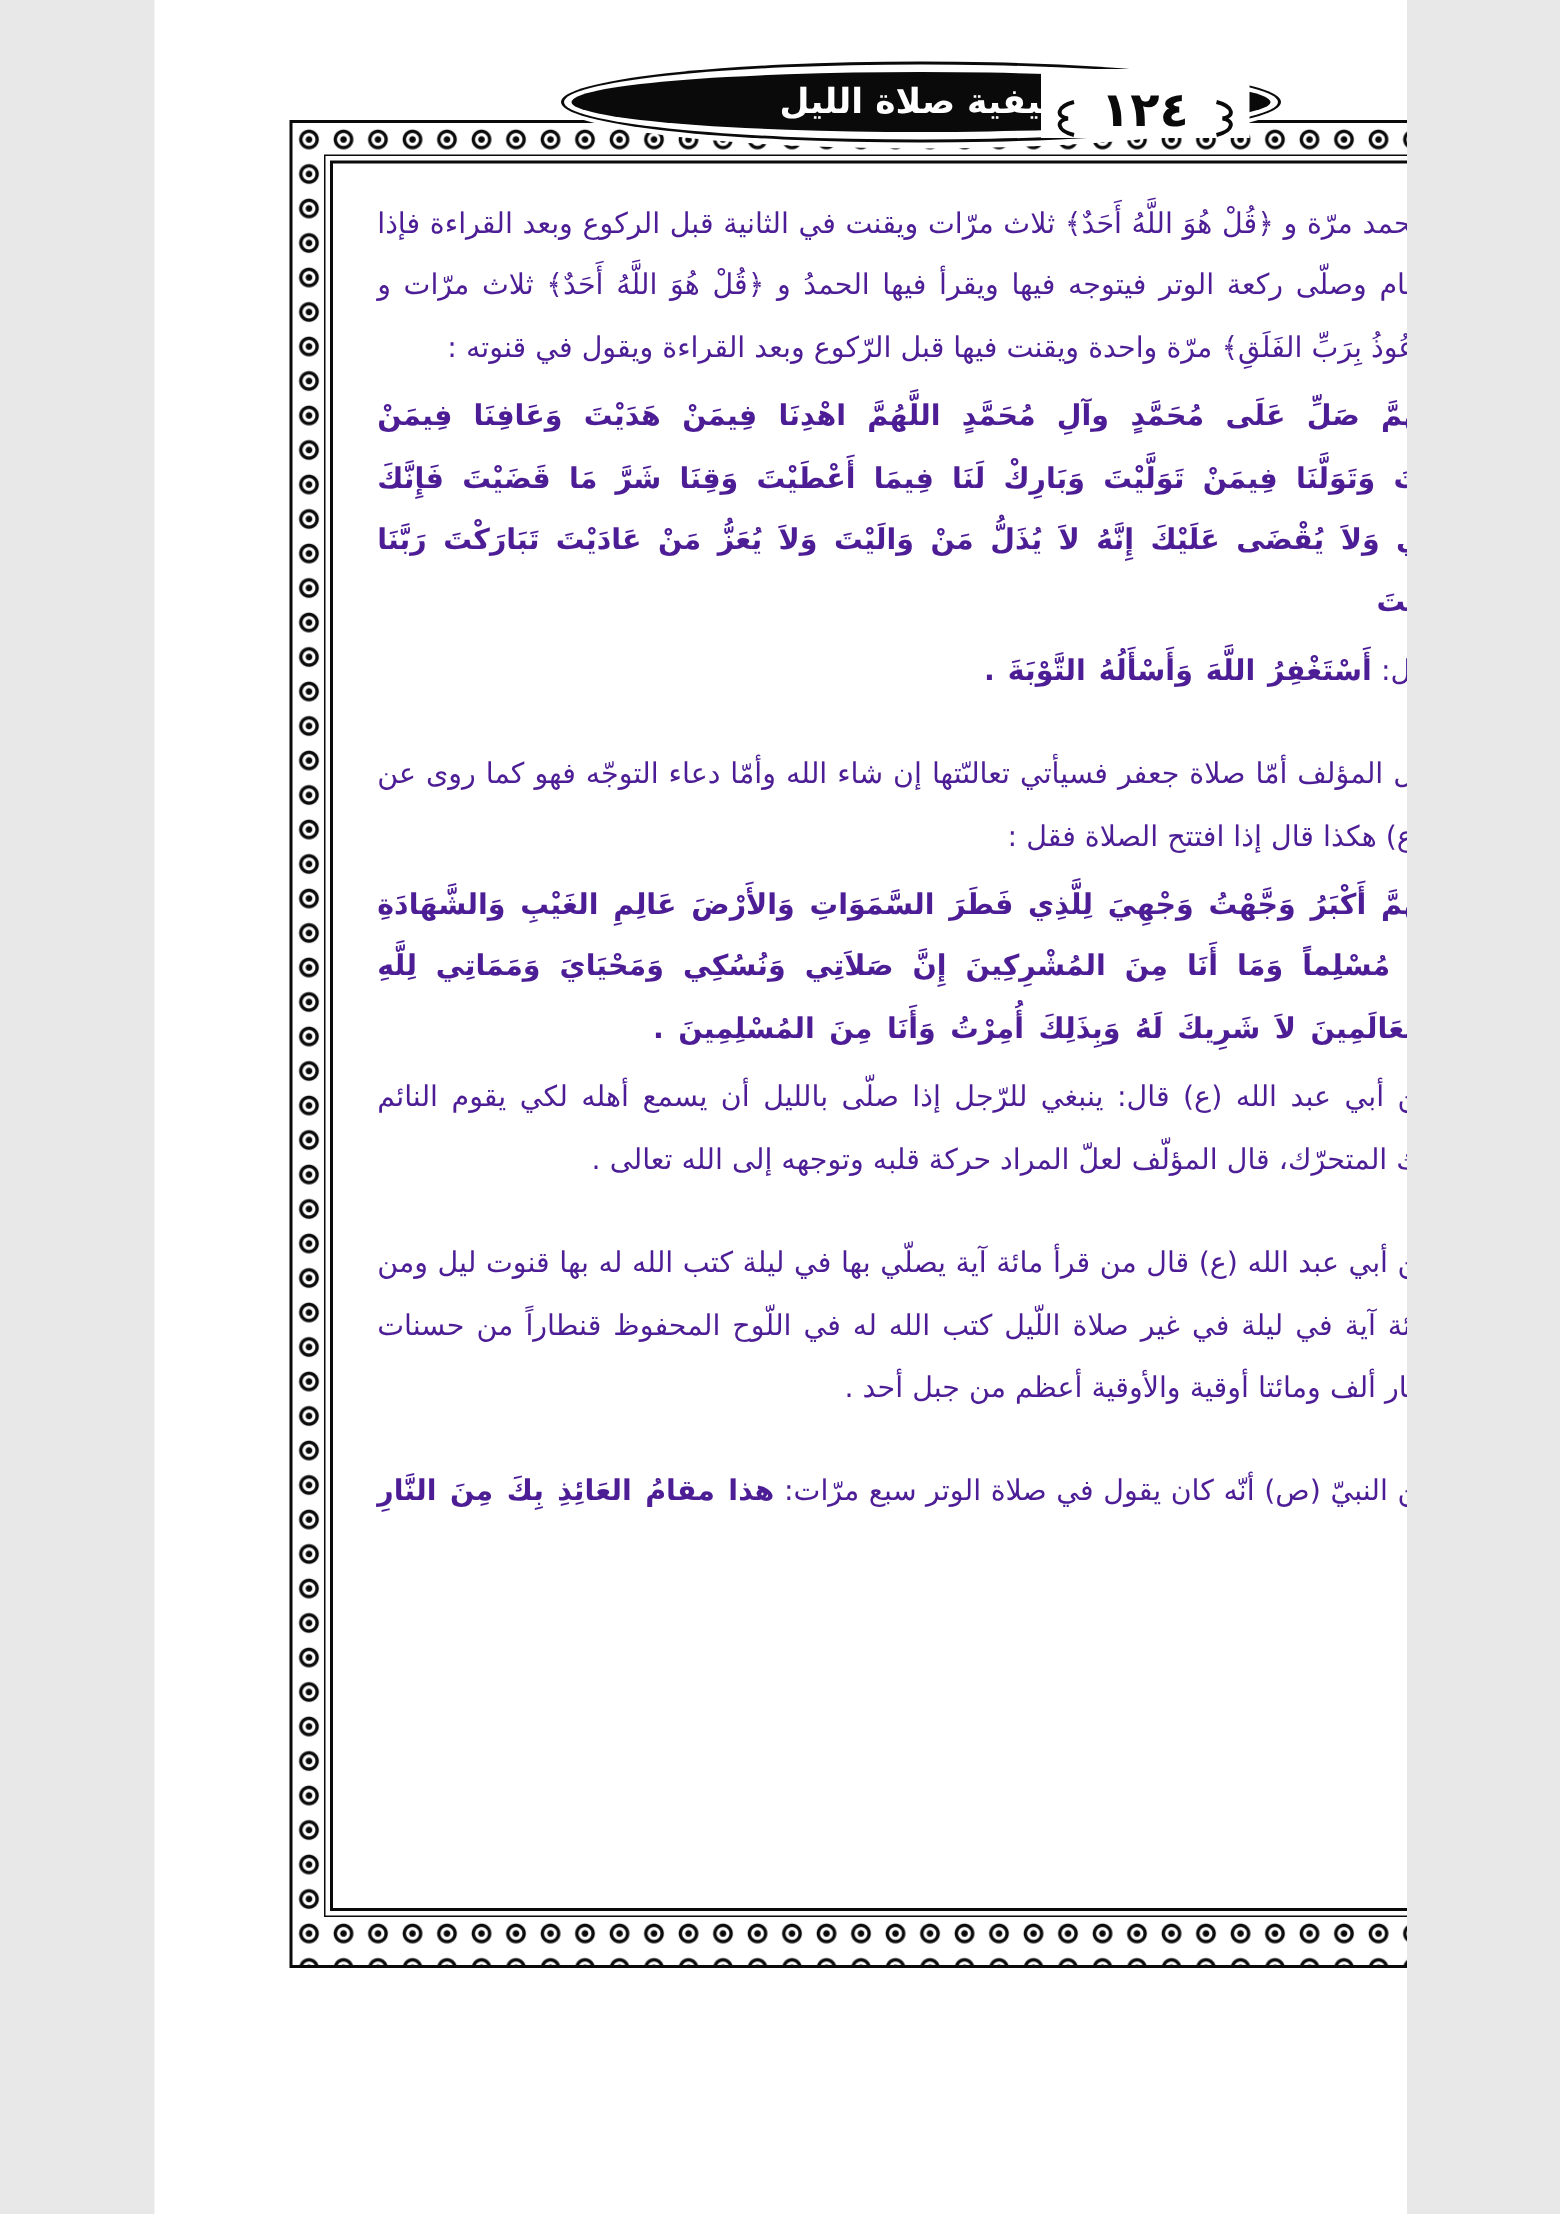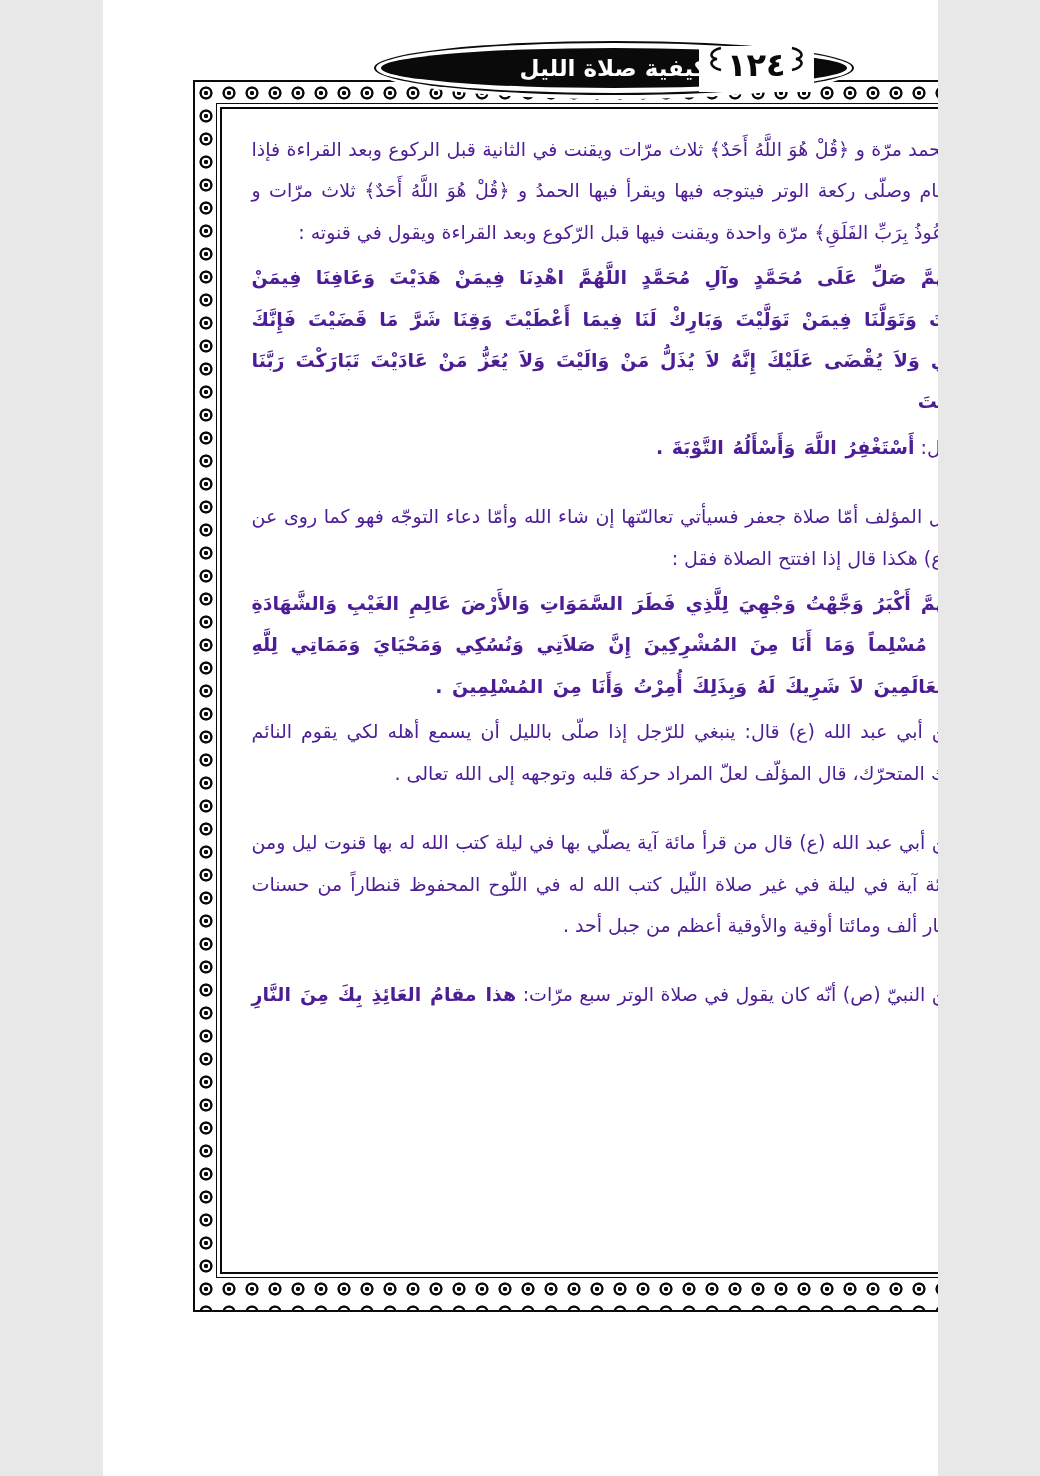--- a/index.html
+++ b/index.html
@@ -39,26 +39,26 @@
     box-shadow: 0 0 0 5px #ffffff, 0 0 0 7px #0a0a0a, 0 0 0 11px #ffffff;
   }
   .cartouche .title {
     font-size: 23px;
     font-weight: bold;
     letter-spacing: 0.5px;
     direction: rtl;
   }
   .pagenum {
     position: absolute;
-    right: 124px;
+    right: 105px;
     top: 0;
     height: 46px;
     display: flex;
-    align-items: flex-start;
-    gap: 4px;
+    align-items: flex-end;
+    gap: 16px;
     background: #ffffff;
     padding: 0 6px;
   }
   .pagenum .num {
     font-size: 32px;
     font-weight: bold;
     color: #0a0a0a;
     direction: rtl;
   }
   .orn { display: inline-flex; align-items: center; }

